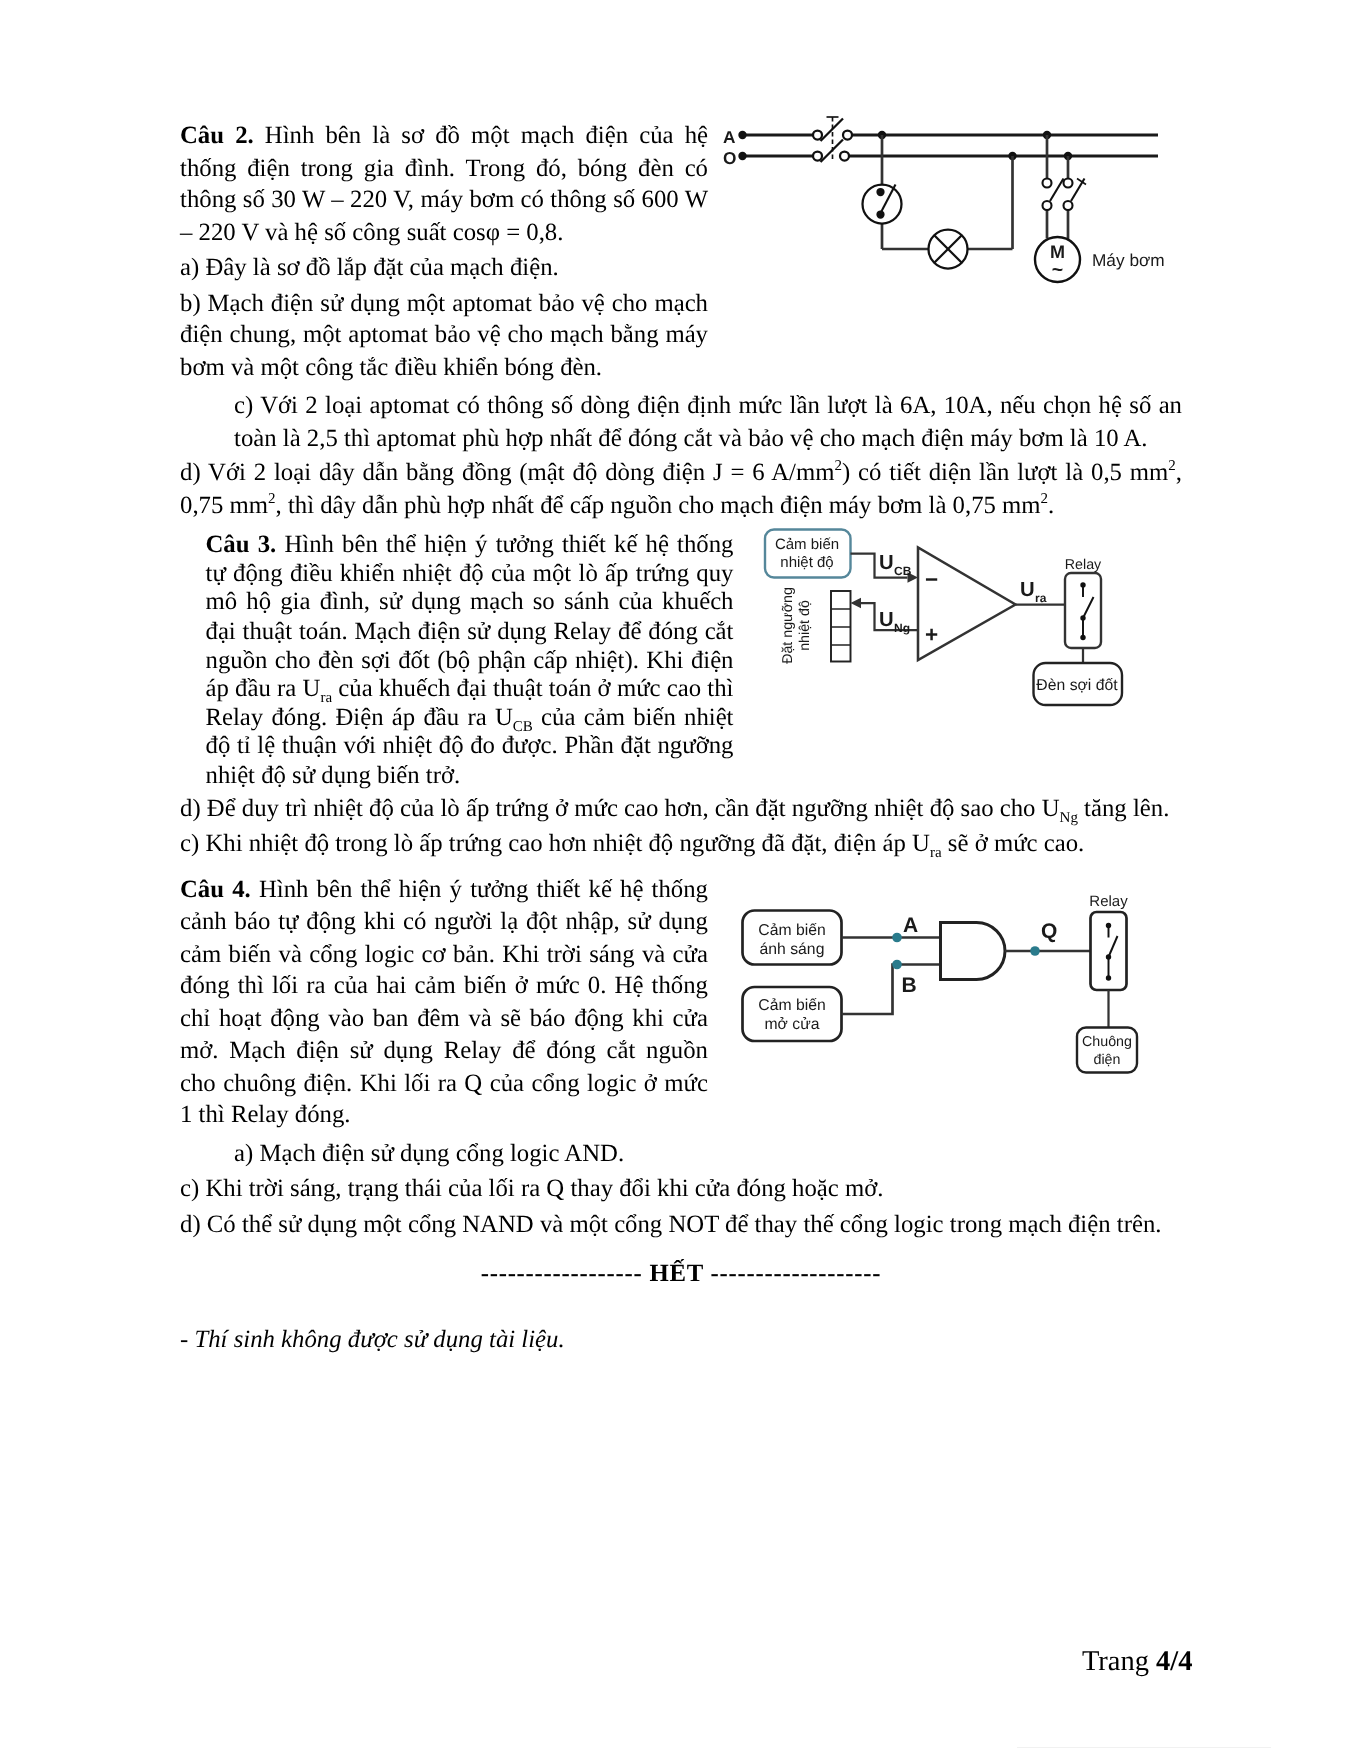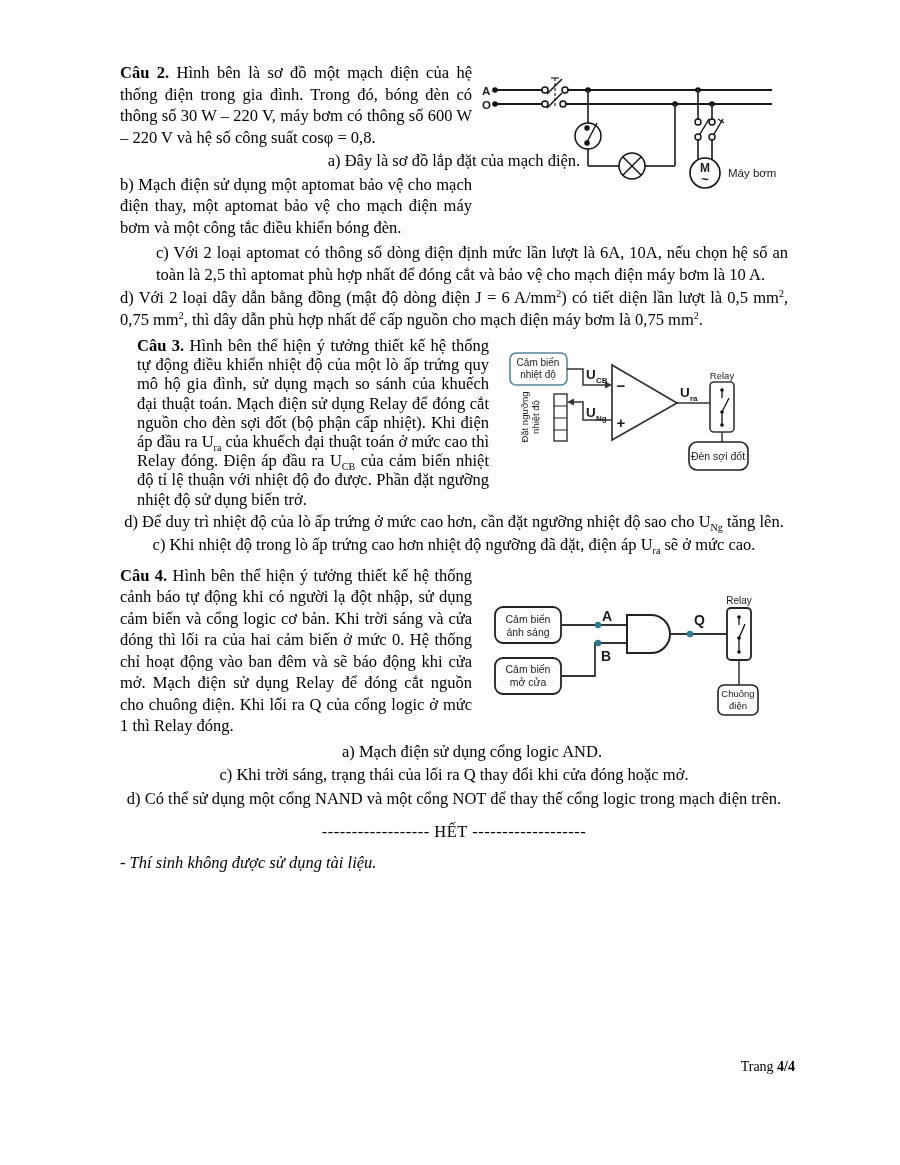--- a/index.html
+++ b/index.html
@@ -3,32 +3,32 @@
 <meta charset="utf-8">
 <style>
   html,body { margin:0; padding:0; background:#e8e8e8; }
   .page {
     position:relative; width:900px; height:1165px; margin:0 auto;
     background:#ffffff; font-family:"Liberation Serif", serif; color:#000;
     overflow:hidden;
   }
   .content { position:absolute; left:120px; top:62px; width:668px; }
   p { margin:0; }
-  .para { font-size:16.5px; line-height:21.5px; text-align:justify; }
+  .para { font-size:16.5px; line-height:21.5px; text-align:justify;margin-top:17px; }
   .narrow { width:352px; }
-  .stmt { margin-top:2px; text-align:center; }
+  .stmt { margin-top:2px; text-align:left; }
   .gap-top { margin-top:4px;margin-left:36px; }
   .q-start { margin-top:6px; }
   .q3-intro { line-height:19.2px;margin-left:17px; }
   .qlabel { font-weight:bold; }
   sup { font-size:10px; line-height:0; }
   sub { font-size:10px; line-height:0; }
-  .het-line { margin-top:13px; text-align:center; font-weight:normal; font-size:16.5px; letter-spacing:0.5px; }
-  .note { margin-top:10px; font-style:italic; font-size:16.5px; line-height:21.5px;font-family:Liberation Serif, serif; }
-  .page-num { position:absolute; top:1059px; right:105px; font-size:14px;margin-left:12px; }
+  .het-line { margin-top:13px; text-align:center; font-weight:bold; font-size:16.5px; letter-spacing:0.5px; }
+  .note { margin-top:23px; font-style:italic; font-size:16.5px; line-height:21.5px;font-family:Liberation Serif, serif; }
+  .page-num { position:absolute; top:1097px; right:105px; font-size:19px;margin-left:12px; }
   .page-num b { font-weight:bold; }
   .diag { position:absolute; }
   .d1 { left:478px; top:70px; }
   .d2 { left:500px; top:348px; }
   .d3 { left:493px; top:592px; }
   svg text { font-family:"Liberation Sans", sans-serif; fill:#1a1a1a; }
 </style>
 </head>
 <body>
 
@@ -189,21 +189,21 @@
       <rect x="225" y="93" width="40" height="30" rx="6" fill="#fff" stroke="#222" stroke-width="1.6"></rect>
       <text x="245" y="105" font-size="9.5" text-anchor="middle">Chuông</text>
       <text x="245" y="117" font-size="9.5" text-anchor="middle">điện</text>
     </g>
   </svg>
 
   <div class="content">
 
     <p class="para narrow"><b class="qlabel">Câu 2.</b><span> Hình bên là sơ đồ một mạch điện của hệ thống điện trong gia đình. Trong đó, bóng đèn có thông số 30 W – 220 V, máy bơm có thông số 600 W – 220 V và hệ số công suất cosφ = 0,8.</span></p>
     <p class="para stmt">a) Đây là sơ đồ lắp đặt của mạch điện.</p>
-    <p class="para stmt narrow" style="text-align:justify">b) Mạch điện sử dụng một aptomat bảo vệ cho mạch điện thay, một aptomat bảo vệ cho mạch điện máy bơm và một công tắc điều khiển bóng đèn.</p>
+    <p class="para stmt narrow" style="text-align:justify">b) Mạch điện sử dụng một aptomat bảo vệ cho mạch điện chung, một aptomat bảo vệ cho mạch bằng máy bơm và một công tắc điều khiển bóng đèn.</p>
     <p class="para stmt gap-top" style="text-align:justify">c) Với 2 loại aptomat có thông số dòng điện định mức lần lượt là 6A, 10A, nếu chọn hệ số an toàn là 2,5 thì aptomat phù hợp nhất để đóng cắt và bảo vệ cho mạch điện máy bơm là 10 A.</p>
     <p class="para stmt" style="text-align:justify"><span>d) Với 2 loại dây dẫn bằng đồng (mật độ dòng điện J = 6 A/mm</span><sup>2</sup><span>) có tiết diện lần lượt là 0,5 mm</span><sup>2</sup><span>, 0,75 mm</span><sup>2</sup><span>, thì dây dẫn phù hợp nhất để cấp nguồn cho mạch điện máy bơm là 0,75 mm</span><sup>2</sup><span>.</span></p>
 
     <p class="para narrow q-start q3-intro"><b class="qlabel">Câu 3.</b><span> Hình bên thể hiện ý tưởng thiết kế hệ thống tự động điều khiển nhiệt độ của một lò ấp trứng quy mô hộ gia đình, sử dụng mạch so sánh của khuếch đại thuật toán. Mạch điện sử dụng Relay để đóng cắt nguồn cho đèn sợi đốt (bộ phận cấp nhiệt). Khi điện áp đầu ra U</span><sub>ra</sub><span> của khuếch đại thuật toán ở mức cao thì Relay đóng. Điện áp đầu ra U</span><sub>CB</sub><span> của cảm biến nhiệt độ tỉ lệ thuận với nhiệt độ đo được. Phần đặt ngưỡng nhiệt độ sử dụng biến trở.</span></p>
     <p class="para stmt"><span>d) Để duy trì nhiệt độ của lò ấp trứng ở mức cao hơn, cần đặt ngưỡng nhiệt độ sao cho U</span><sub>Ng</sub><span> tăng lên.</span></p>
     <p class="para stmt"><span>c) Khi nhiệt độ trong lò ấp trứng cao hơn nhiệt độ ngưỡng đã đặt, điện áp U</span><sub>ra</sub><span> sẽ ở mức cao.</span></p>
 
     <p class="para narrow q-start" style="margin-top:9px"><b class="qlabel">Câu 4.</b><span> Hình bên thể hiện ý tưởng thiết kế hệ thống cảnh báo tự động khi có người lạ đột nhập, sử dụng cảm biến và cổng logic cơ bản. Khi trời sáng và cửa đóng thì lối ra của hai cảm biến ở mức 0. Hệ thống chỉ hoạt động vào ban đêm và sẽ báo động khi cửa mở. Mạch điện sử dụng Relay để đóng cắt nguồn cho chuông điện. Khi lối ra Q của cổng logic ở mức 1 thì Relay đóng.</span></p>
     <p class="para stmt gap-top">a) Mạch điện sử dụng cổng logic AND.</p>
     <p class="para stmt">c) Khi trời sáng, trạng thái của lối ra Q thay đổi khi cửa đóng hoặc mở.</p>

